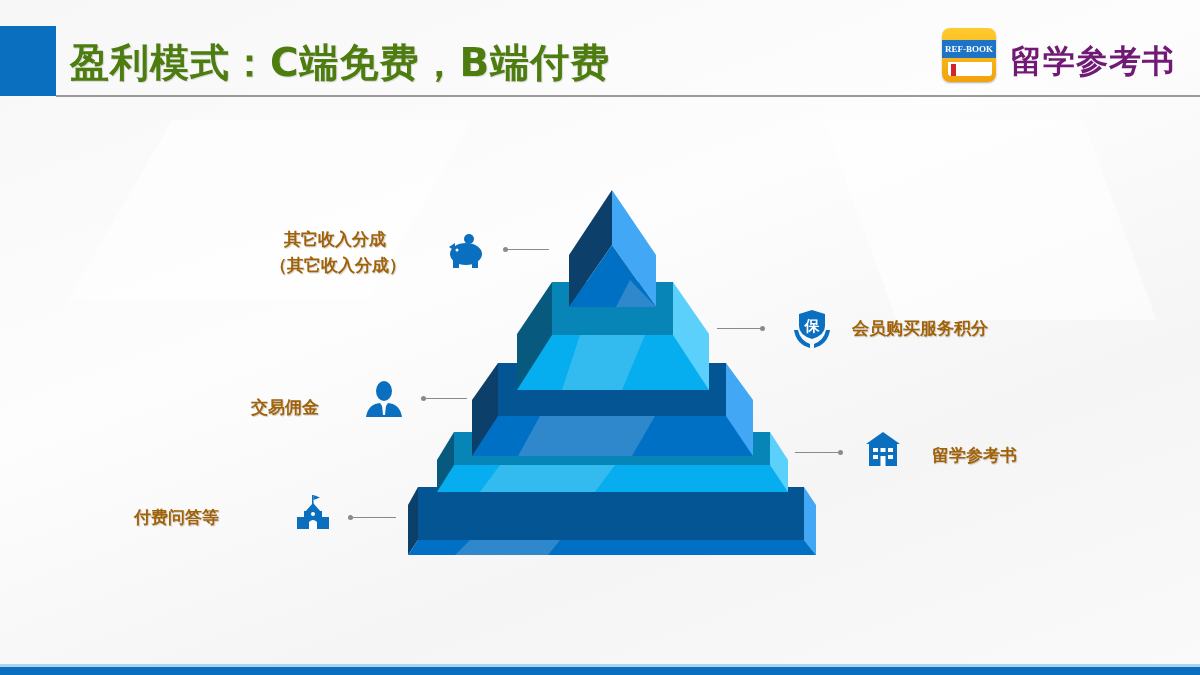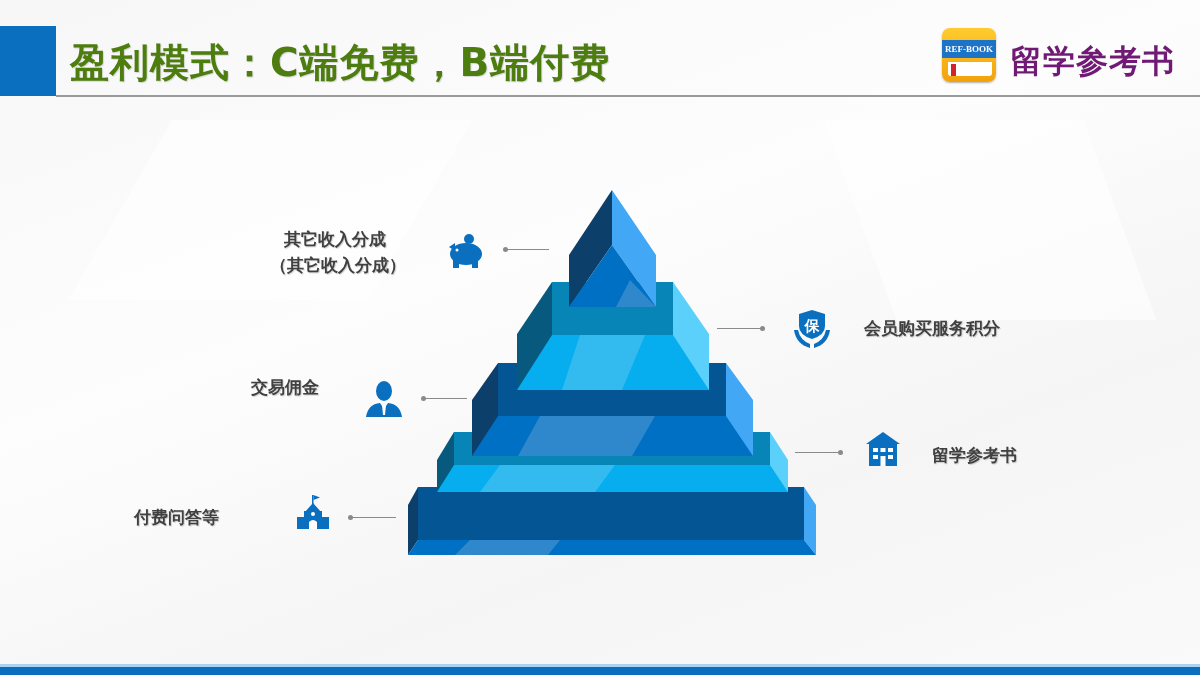--- a/index.html
+++ b/index.html
@@ -9,21 +9,21 @@
   .bg-shape { position:absolute; background:rgba(255,255,255,0.6); }
   .title-block { position:absolute; left:0; top:26px; width:56px; height:70px; background:#0b6fc0; }
   .title { position:absolute; left:70px; top:36px; font-size:39px; font-weight:bold; color:#4d7c0f; letter-spacing:1px; text-shadow:1px 1px 1px rgba(0,0,0,0.15); white-space:nowrap; }
   .title-rule { position:absolute; left:56px; top:95px; width:1144px; height:2px; background:#9a9a9a; }
   .logo { position:absolute; left:942px; top:28px; width:54px; height:54px; border-radius:8px;
     background:linear-gradient(#ffcb2e,#f2a20b); box-shadow:0 1px 2px rgba(0,0,0,0.3); overflow:hidden; }
   .logo .band { position:absolute; left:0; right:0; top:12px; height:18px; background:#1d73c6; color:#fff; font-size:9px; font-weight:bold; text-align:center; line-height:18px; font-family:"Liberation Serif", serif; }
   .logo .pages { position:absolute; left:6px; right:4px; bottom:6px; height:14px; background:#fff; border-radius:0 0 3px 3px; }
   .logo .bookmark { position:absolute; left:9px; bottom:6px; width:5px; height:12px; background:#d0262b; }
   .brand { position:absolute; left:1010px; top:40px; font-size:32px; font-weight:bold; color:#701a75; letter-spacing:1px; }
-  .label { position:absolute; font-size:17px; font-weight:bold; color:#404040; text-shadow:1px 1px 1px rgba(0,0,0,0.18); white-space:nowrap; }
+  .label { position:absolute; font-size:17px; font-weight:bold; color:#a16207; text-shadow:1px 1px 1px rgba(0,0,0,0.18); white-space:nowrap; }
   .icon { position:absolute; }
   .connector { position:absolute; height:1px; background:#8a8a8a; }
   .dot { position:absolute; width:5px; height:5px; border-radius:50%; background:#8a8a8a; }
   .footer-line { position:absolute; left:0; top:664px; width:1200px; height:3px; background:#a9d3f0; }
   .footer { position:absolute; left:0; top:667px; width:1200px; height:8px; background:#0b6fc0; }
   svg.pyr { position:absolute; left:0; top:0; }
 </style>
 </head>
 <body>
 
@@ -97,23 +97,23 @@
 <div class="connector" style="left:505px;top:249px;width:44px;"></div>
 
 <div class="connector" style="left:717px;top:328px;width:45px;"></div>
 <div class="dot" style="left:760px;top:326px;"></div>
 <svg class="icon" style="left:792px;top:308px;" width="40" height="42" viewBox="0 0 40 42">
   <path d="M20 2 L33 6 L33 18 Q33 27 20 31 Q7 27 7 18 L7 6 Z" fill="#0b6fc0"></path>
   <text x="20" y="23" font-size="15" text-anchor="middle" fill="#fff" font-weight="bold">保</text>
   <path d="M2 22 Q4 36 18 40 L18 36 Q8 32 6 22 Z" fill="#0b6fc0"></path>
   <path d="M38 22 Q36 36 22 40 L22 36 Q32 32 34 22 Z" fill="#0b6fc0"></path>
 </svg>
-<div class="label" style="left:852px;top:317px;margin-left:12px;">会员购买服务积分</div>
+<div class="label" style="left:852px;top:317px;">会员购买服务积分</div>
 
-<div class="label" style="left:251px;top:376px;">交易佣金</div>
+<div class="label" style="left:251px;top:396px;">交易佣金</div>
 <svg class="icon" style="left:364px;top:379px;" width="40" height="40" viewBox="0 0 40 40">
   <ellipse cx="20" cy="12" rx="8" ry="10" fill="#0b6fc0"></ellipse>
   <path d="M2 38 Q4 25 16 24 L20 30 L24 24 Q36 25 38 38 Z" fill="#0b6fc0"></path>
   <polygon points="18,26 22,26 21,36 19,36" fill="#fff"></polygon>
 </svg>
 <div class="dot" style="left:421px;top:396px;"></div>
 <div class="connector" style="left:423px;top:398px;width:44px;"></div>
 
 <div class="connector" style="left:795px;top:452px;width:45px;"></div>
 <div class="dot" style="left:838px;top:450px;"></div>

